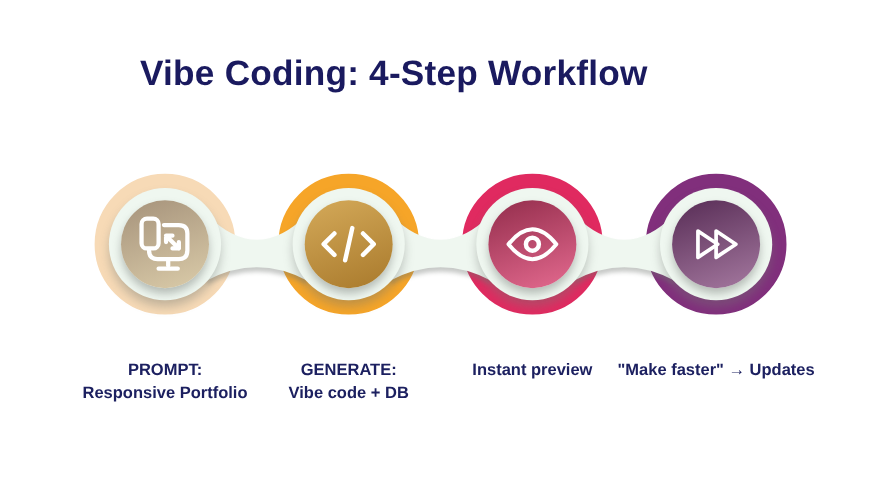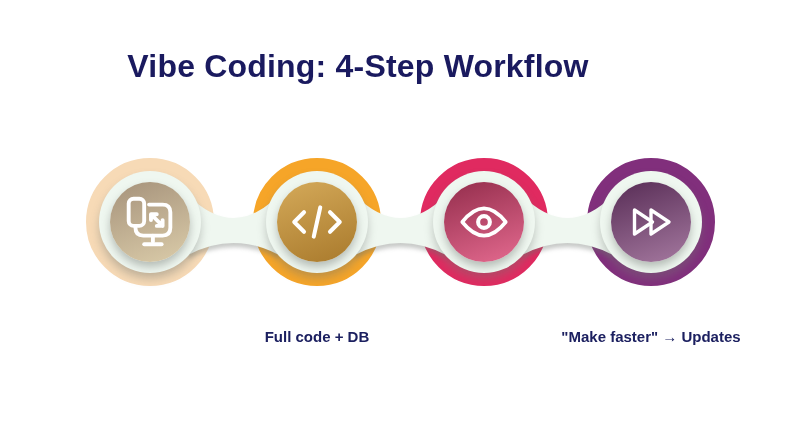--- a/index.html
+++ b/index.html
@@ -99,22 +99,28 @@
       <circle cx="32" cy="32" r="6.5" stroke-width="4.5"></circle>
     </svg>
   </div>
   <div class="core s3" style="--c1: #5B3059; --c2: #A1759C;">
     <svg width="48" height="48" viewBox="0 0 64 64">
       <path d="M10,16 L34,32 L10,48 Z" stroke-width="4.5"></path>
       <path d="M32,16 L56,32 L32,48 Z" stroke-width="4.5"></path>
     </svg>
   </div>
 
+  <div class="label s0">
+    <div>PROMPT:</div>
+    <div>Responsive Portfolio</div>
+  </div>
   <div class="label s1">
-    <div>Full code + DB</div>
+    <div>GENERATE:</div>
+    <div>Vibe code + DB</div>
   </div>
   <div class="label s2">
+    <div>Instant preview</div>
   </div>
   <div class="label s3">
     <div>"Make faster" → Updates</div>
   </div>
 
 </div>
 
 </body></html>

